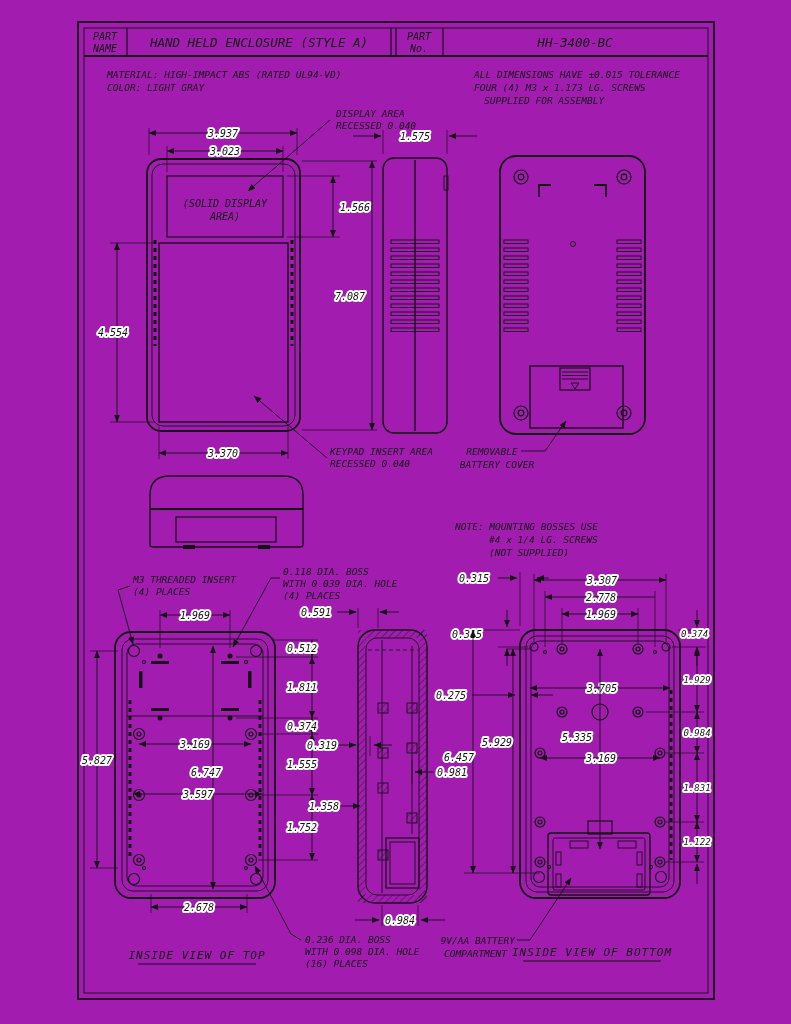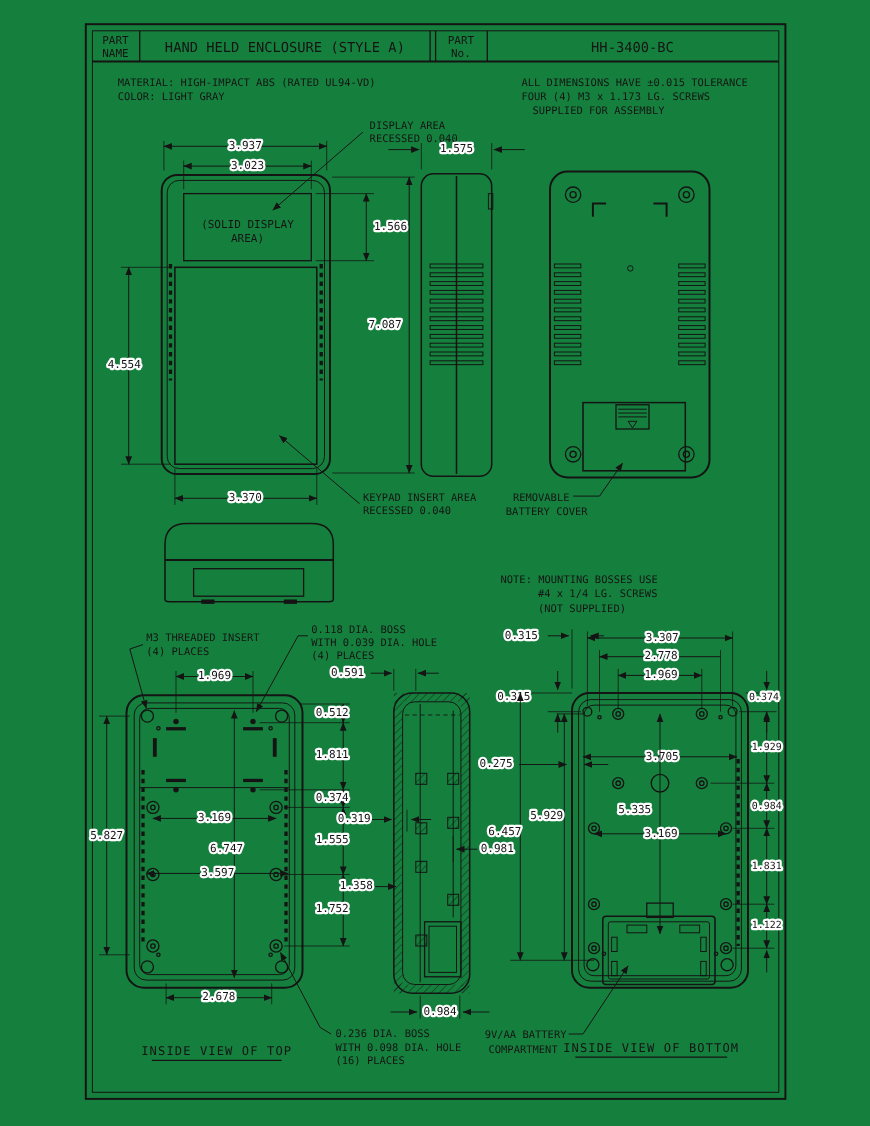--- a/index.html
+++ b/index.html
@@ -1,16 +1,16 @@
 <!DOCTYPE html>
 <html><head>
 <meta charset="utf-8">
 <style>
   html,body { margin:0; padding:0; background:#ffffff; }
-  .page { position:relative; width:791px; height:1024px; background:#15803d; }
+  .page { position:relative; width:791px; height:1024px; background:#a21caf;font-style:italic; }
   svg text { font-family:"DejaVu Sans Mono","Liberation Mono",monospace; fill:#141414; }
   .ext { stroke:#141414; stroke-width:0.7; fill:none; }
   .dl  { stroke:#141414; stroke-width:0.9; fill:none; }
   .o18 { stroke:#141414; stroke-width:1.8; fill:none; }
   .o14 { stroke:#141414; stroke-width:1.4; fill:none; }
   .o12 { stroke:#141414; stroke-width:1.2; fill:none; }
   .o09 { stroke:#141414; stroke-width:0.9; fill:none; }
   .rib { stroke:#141414; stroke-width:3; stroke-dasharray:4 4; fill:none; }
   .dim  { font-size:10px; text-anchor:middle; dominant-baseline:central;
           paint-order:stroke; stroke:#ffffff; stroke-width:4px; stroke-linejoin:round; }

